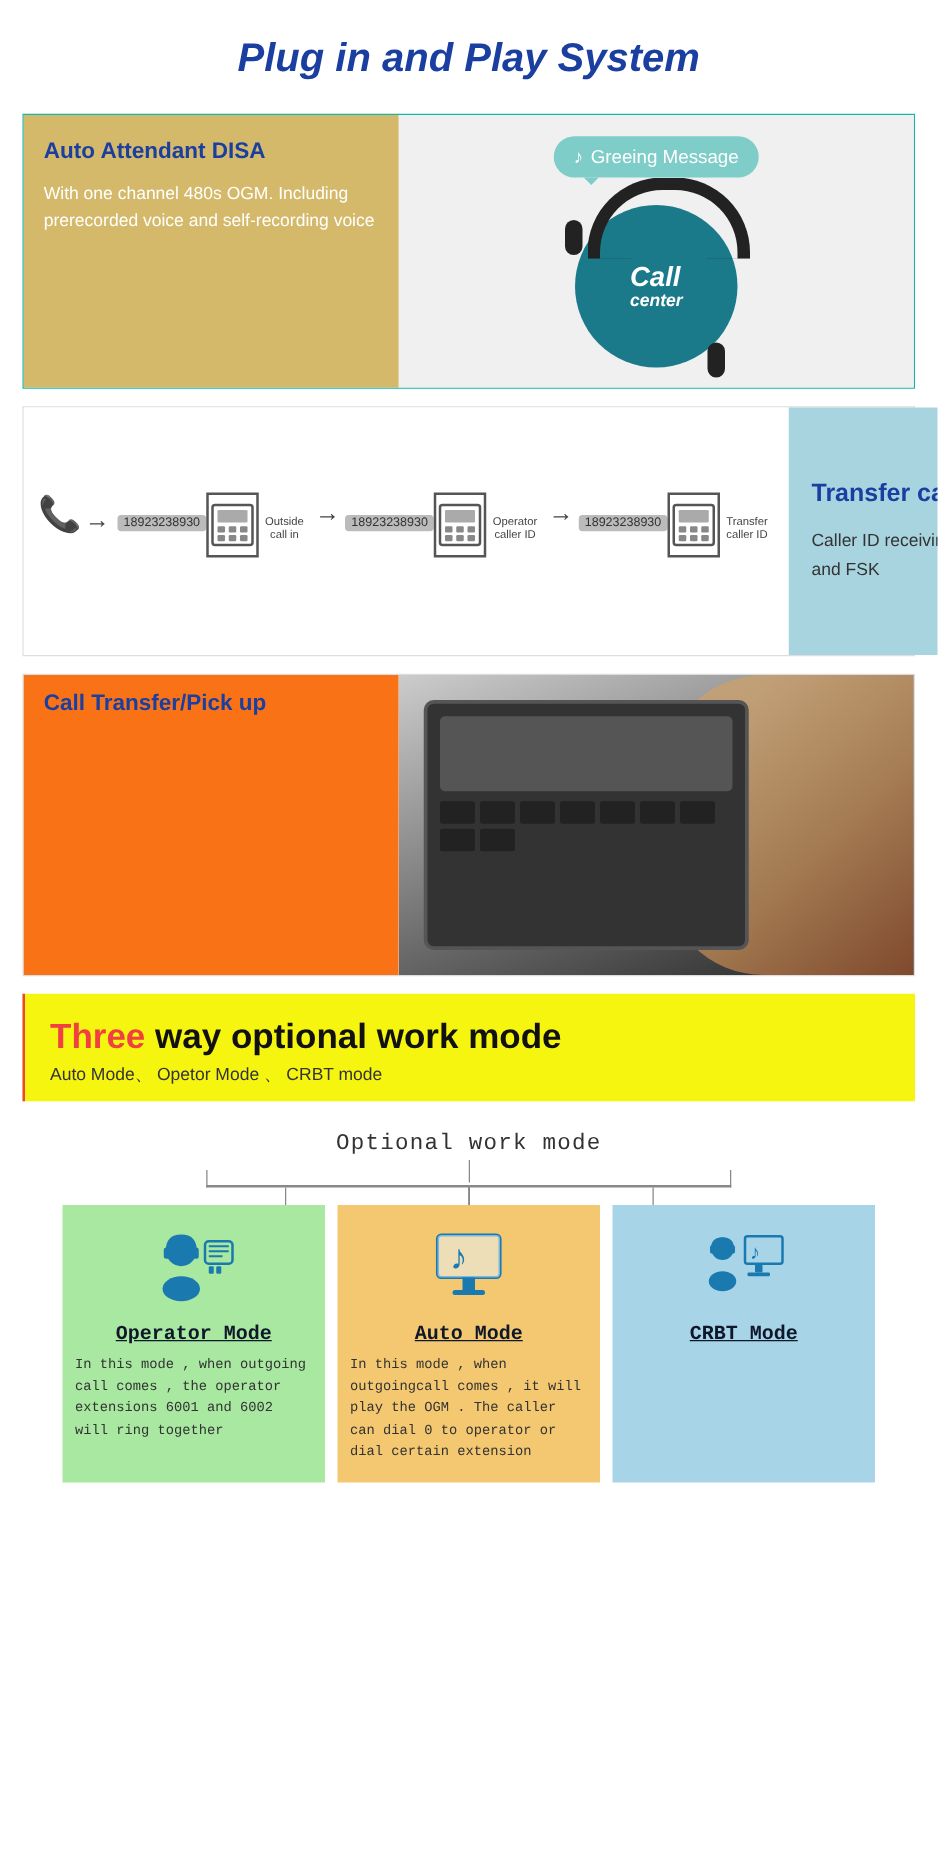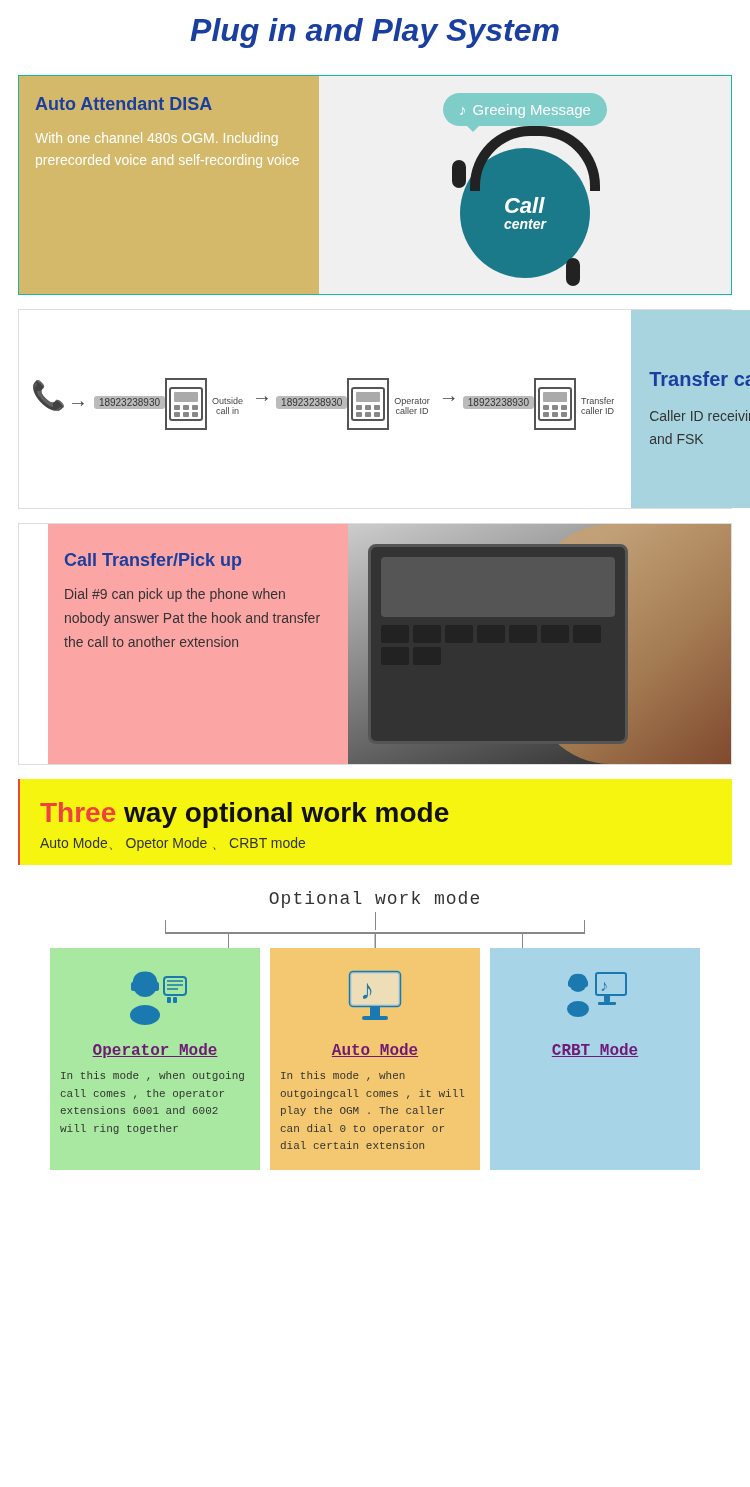--- a/index.html
+++ b/index.html
@@ -6,21 +6,21 @@
     body {
       width: 750px;
       background: #fff;
       font-family: Arial, sans-serif;
       font-size: 14px;
     }
 
     
     .page-title {
       text-align: center;
-      padding: 12px 20px 18px;
+      padding: 28px 20px 18px;
       font-size: 32px;
       font-weight: 900;
       color: #1a3fa0;
       font-style: italic;
     }
 
     
     .section1 {
       display: flex;
       margin: 8px 18px 14px;
@@ -212,25 +212,24 @@
     }
 
     
     .section3 {
       display: flex;
       margin: 8px 18px 14px;
       border: 1px solid #ddd;
       min-height: 240px;
     }
     .section3-left {
-      background: #fca5a5;
+      background: #f97316;
       width: 300px;
       min-width: 300px;
-      padding: 26px 16px;
-      margin-left: 29px;
+      padding: 12px 16px;
     }
     .section3-left h2 {
       color: #1a3fa0;
       font-size: 18px;
       font-weight: 900;
       margin-bottom: 12px;
     }
     .section3-left p {
       color: #333;
       font-size: 14px;
@@ -355,21 +354,21 @@
       width: 80px;
       height: 70px;
       display: flex;
       align-items: center;
       justify-content: center;
       margin-bottom: 10px;
     }
     .mode-card-title {
       font-family: 'Courier New', monospace;
       font-size: 16px;
-      color: #701a75;
+      color: #0f172a;
       text-decoration: underline;
       margin-bottom: 8px;
       font-weight: bold;
     }
     .mode-card-desc {
       font-family: 'Courier New', monospace;
       font-size: 11px;
       color: #333;
       line-height: 1.6;
       text-align: left;
@@ -475,21 +474,20 @@
   </div>
   <div class="section2-right">
     <h2>Transfer caller ID</h2>
     <p>Caller ID receiving format support DTMF and FSK</p>
   </div>
 </div>
 
 <div class="section3">
   <div class="section3-left">
     <h2>Call Transfer/Pick up</h2>
-    <p>Dial #9 can pick up the phone when nobody answer Pat the hook and transfer the call to another extension</p>
   </div>
   <div class="section3-right">
 
     <div style="width:100%;height:240px;position:relative;overflow:hidden;background:linear-gradient(160deg,#ccc 0%,#999 30%,#666 60%,#444 80%,#222 100%);">
 
       <div style="position:absolute;right:0;top:0;bottom:0;width:200px;background:linear-gradient(135deg,#c8a070 20%,#b08050 60%,#905030 100%);border-radius:80px 0 0 80px;opacity:0.85;"></div>
 
       <div style="position:absolute;left:20px;top:20px;width:260px;height:200px;background:#333;border-radius:8px;border:3px solid #555;">
         <div style="background:#555;height:60px;margin:10px 10px 0;border-radius:4px;"></div>
         <div style="display:flex;flex-wrap:wrap;gap:4px;margin:8px 10px;">

